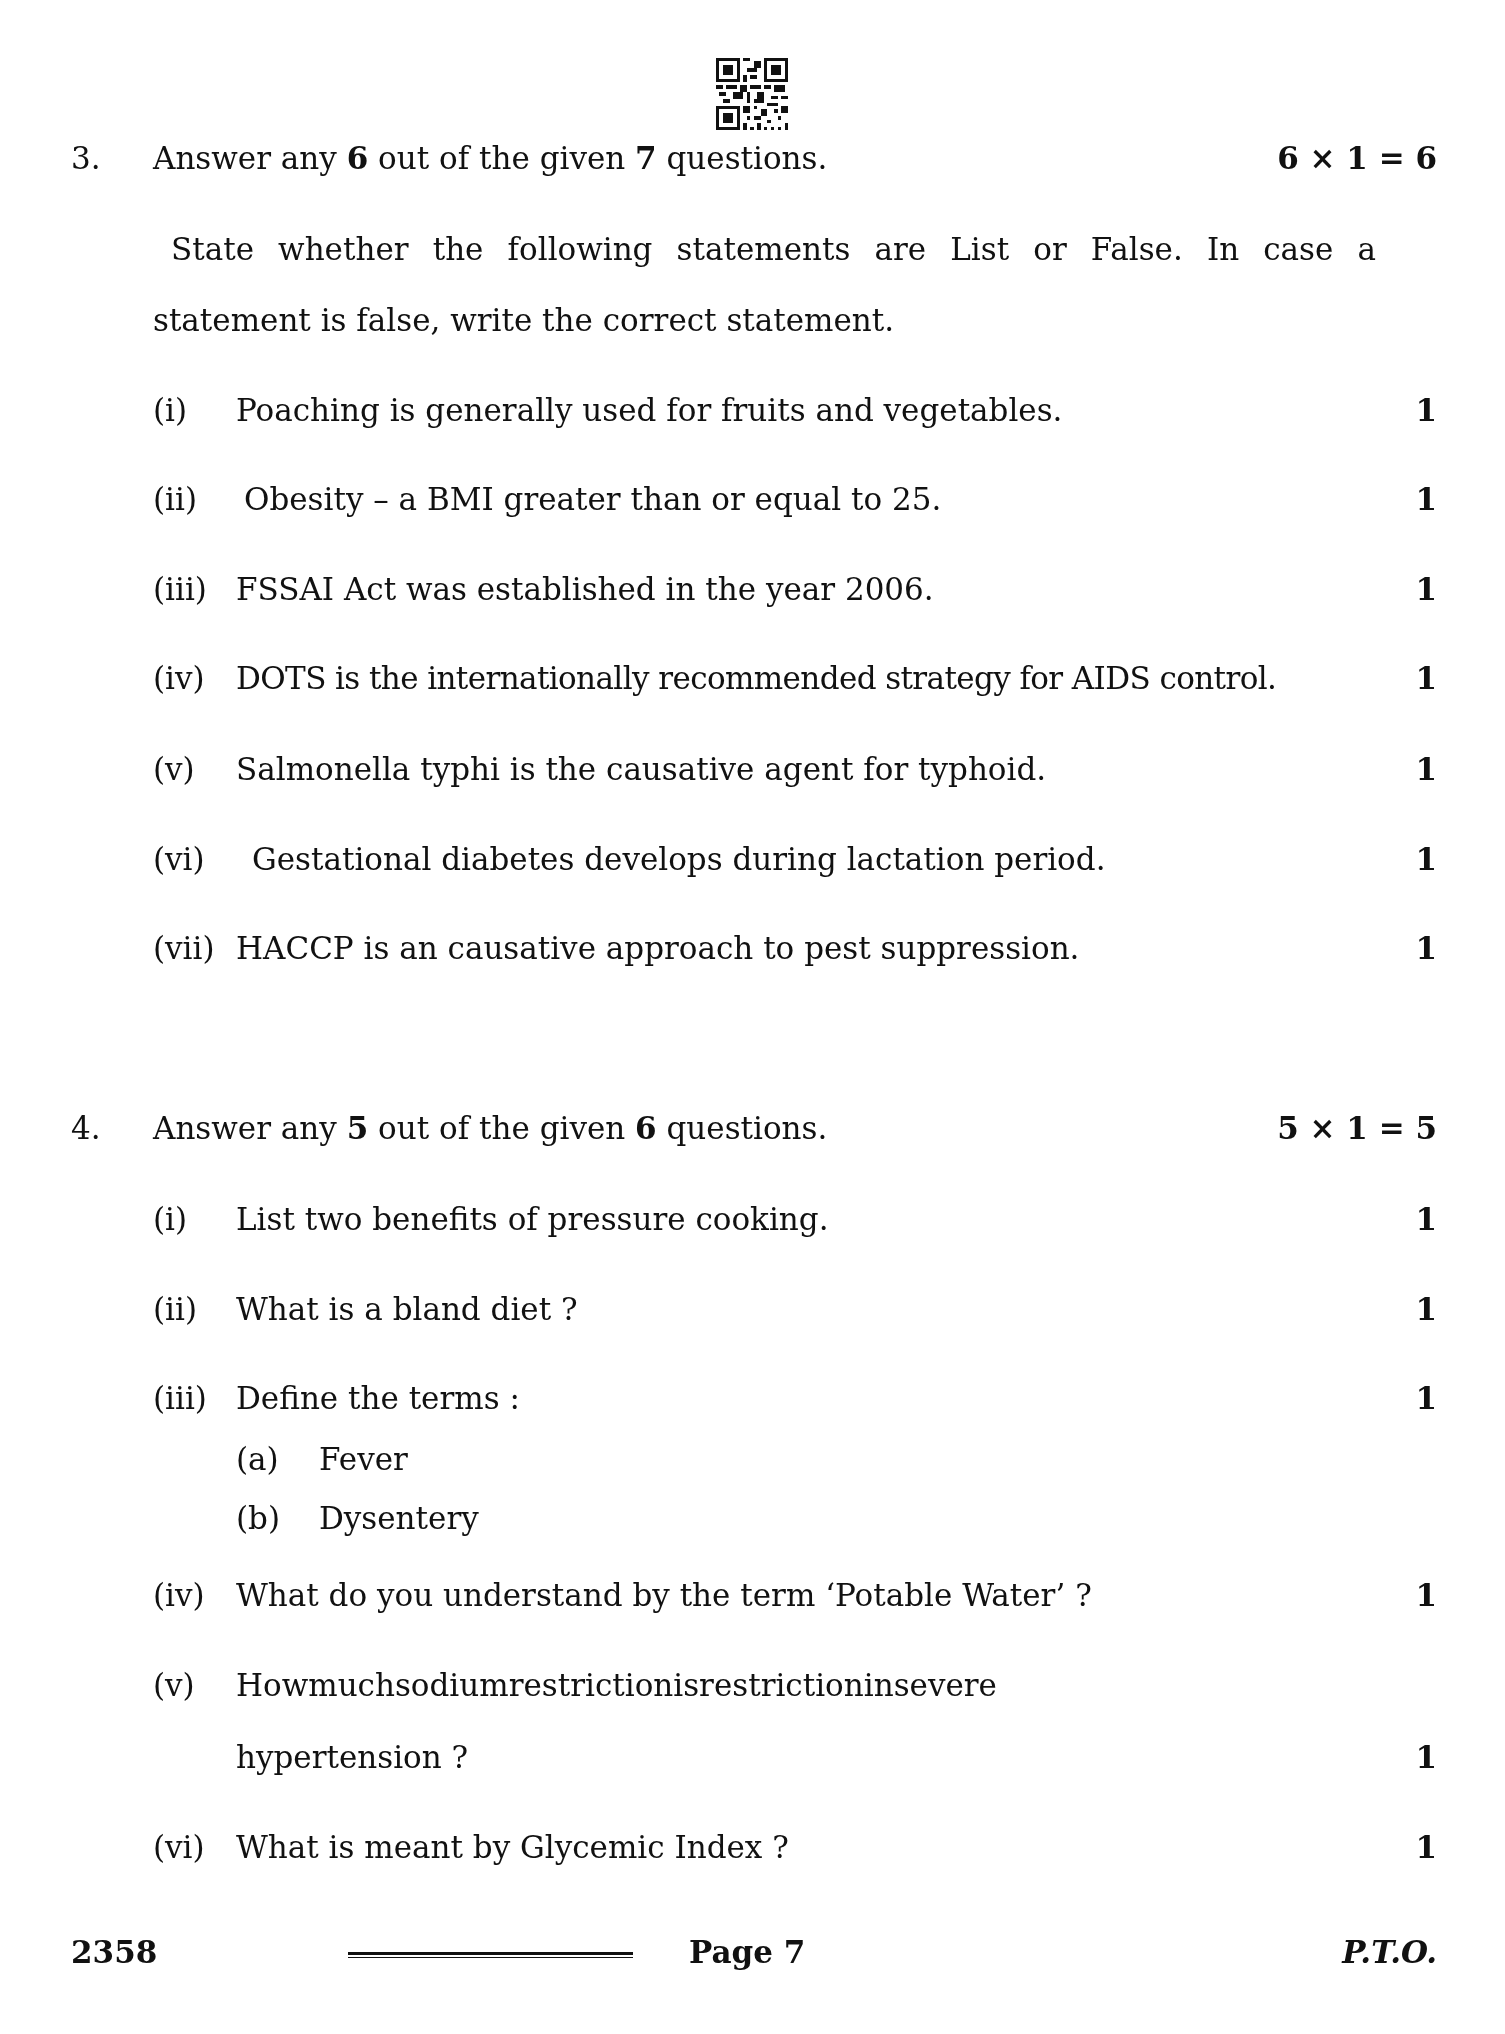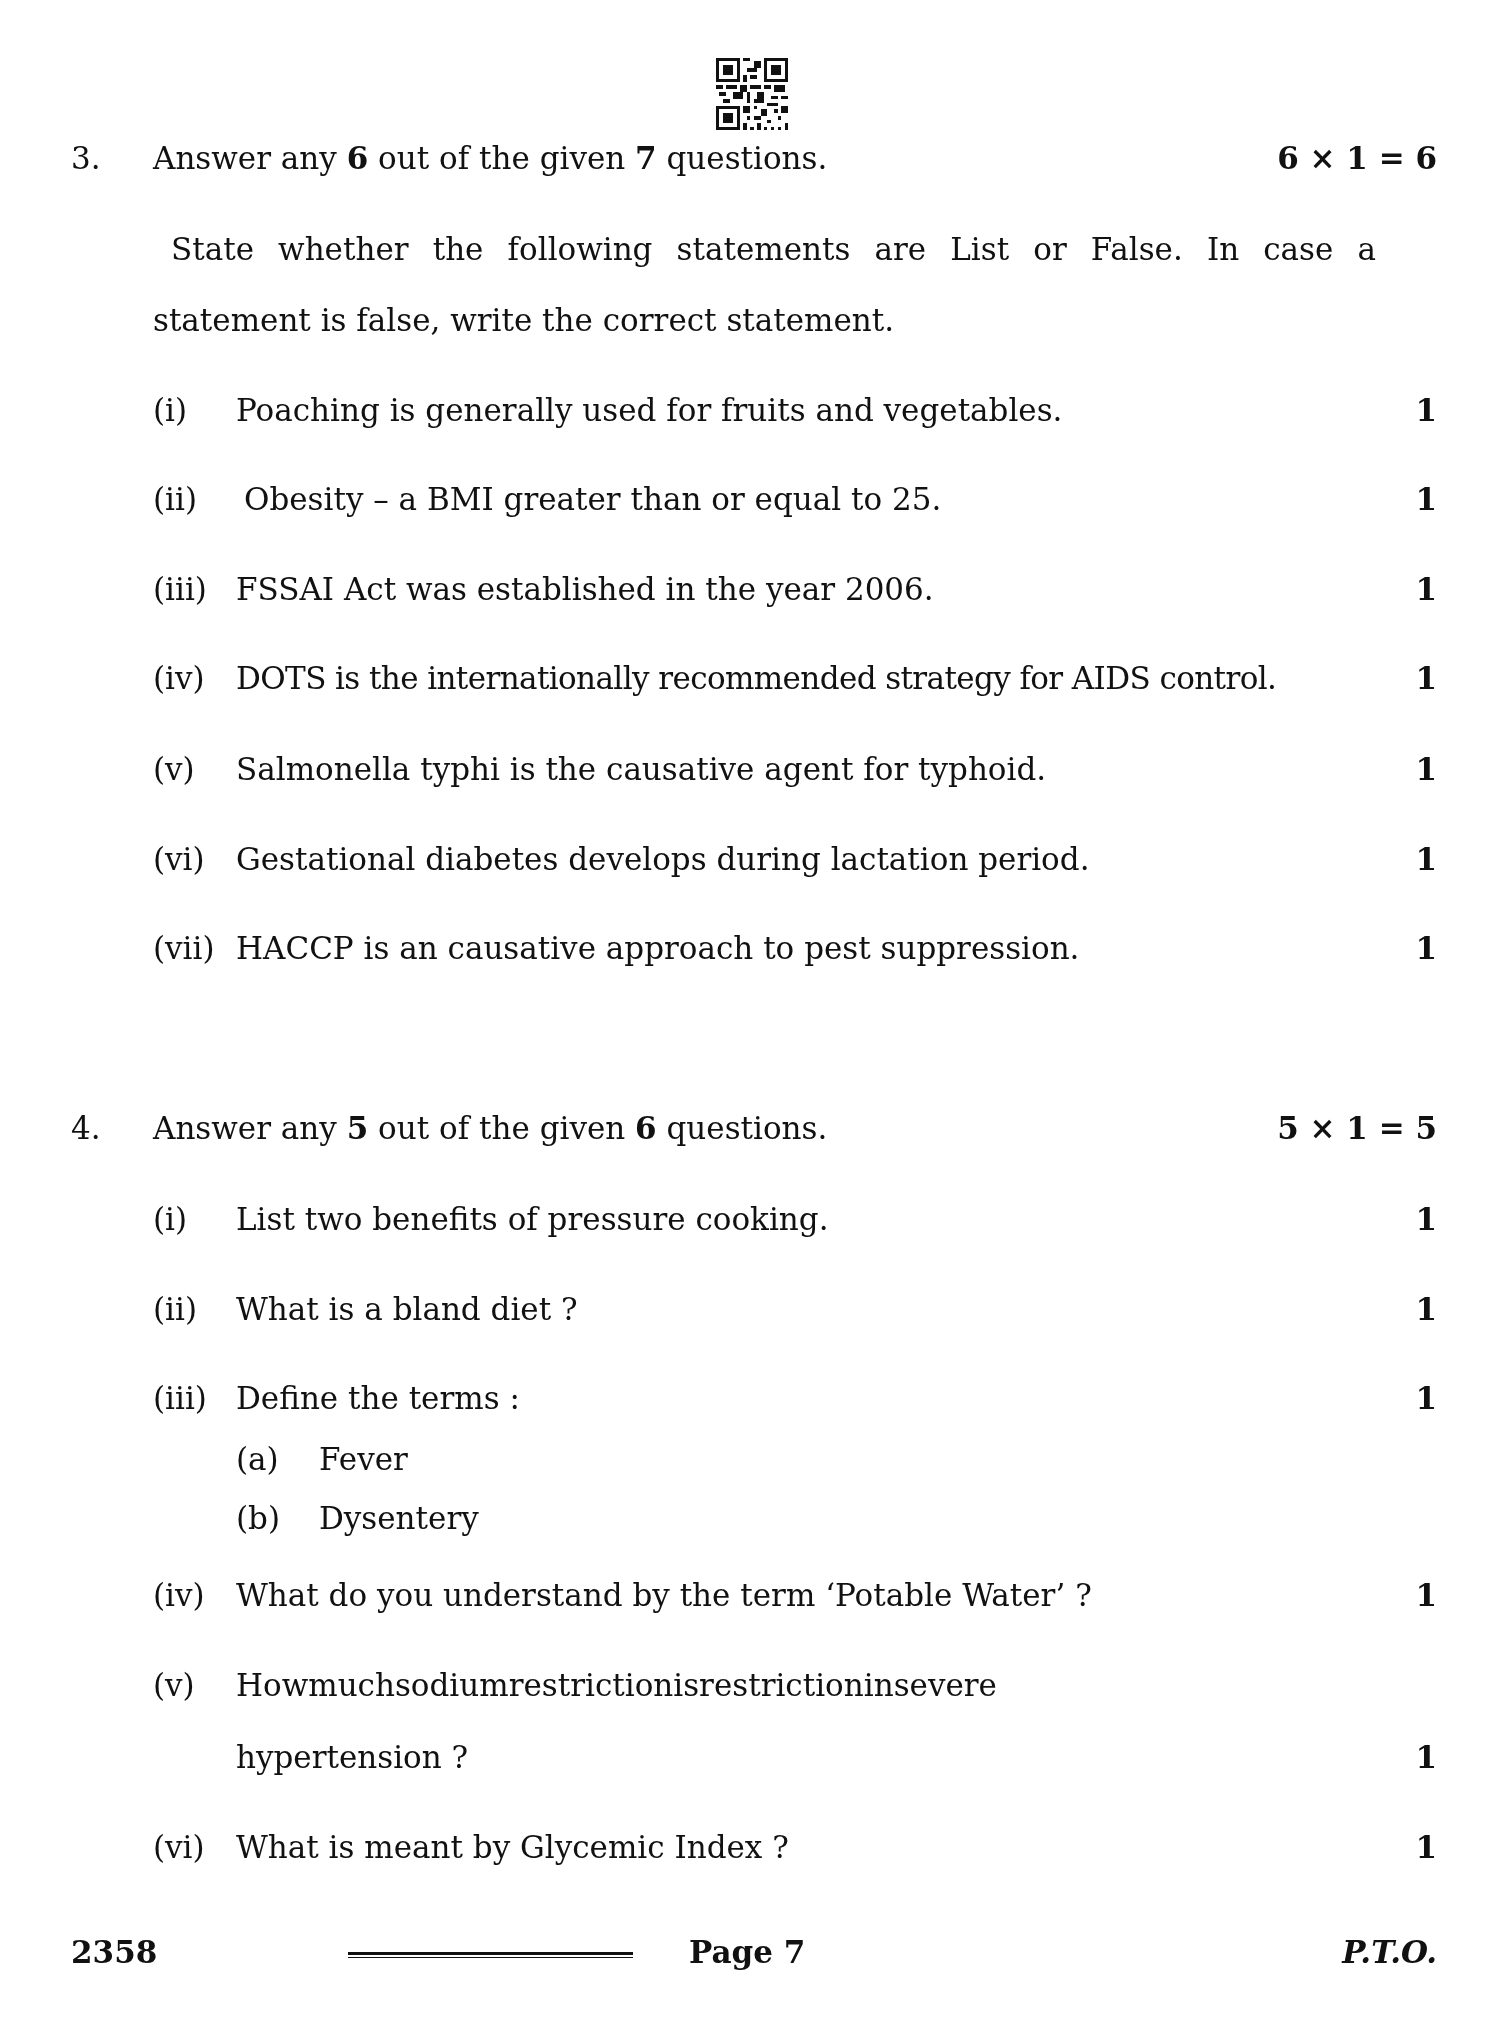--- a/index.html
+++ b/index.html
@@ -110,21 +110,21 @@
     <div class="abs t" style="left:236px; top:658px; letter-spacing:-0.6px;">DOTS is the internationally recommended strategy for AIDS control.</div>
     <div class="abs t bold marks" style="top:658px;">1</div>
   </div>
   <div>
     <div class="abs t" style="left:153px; top:749px;">(v)</div>
     <div class="abs t" style="left:236px; top:749px;">Salmonella typhi is the causative agent for typhoid.</div>
     <div class="abs t bold marks" style="top:749px;">1</div>
   </div>
   <div>
     <div class="abs t" style="left:153px; top:839px;">(vi)</div>
-    <div class="abs t" style="left:236px; top:839px;">Gestational diabetes develops during lactation period.</div>
+    <div class="abs t" style="left:252px; top:839px;">Gestational diabetes develops during lactation period.</div>
     <div class="abs t bold marks" style="top:839px;">1</div>
   </div>
   <div>
     <div class="abs t" style="left:153px; top:928px;">(vii)</div>
     <div class="abs t" style="left:236px; top:928px;">HACCP is an causative approach to pest suppression.</div>
     <div class="abs t bold marks" style="top:928px;">1</div>
   </div>
 </section>
 
 <section>

